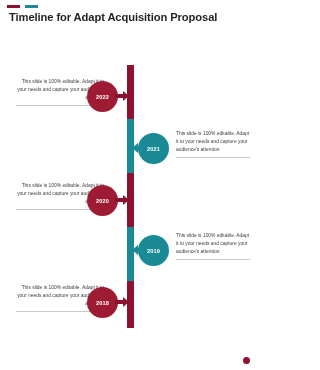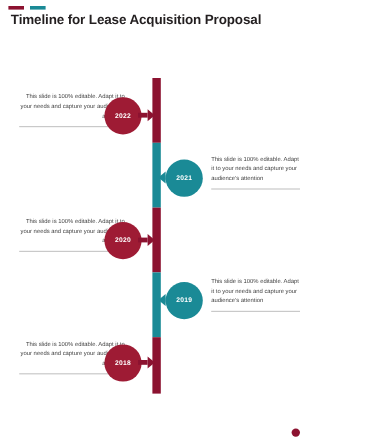--- a/index.html
+++ b/index.html
@@ -114,21 +114,21 @@
 </head>
 <body>
 
 <div class="slide">
 
   <div class="accent-bars">
     <span class="accent-bar red"></span>
     <span class="accent-bar teal"></span>
   </div>
 
-  <div class="title">Timeline for Lease Acquisition Proposal</div>
+  <div class="title">Timeline for Adapt Acquisition Proposal</div>
 
   <div class="spine">
     <div class="spine-seg red" style="height:20.5%"></div>
     <div class="spine-seg teal" style="height:20.5%"></div>
     <div class="spine-seg red" style="height:20.5%"></div>
     <div class="spine-seg teal" style="height:20.5%"></div>
     <div class="spine-seg red" style="height:18%"></div>
   </div>
 
   <div class="row" style="top:74px;">

